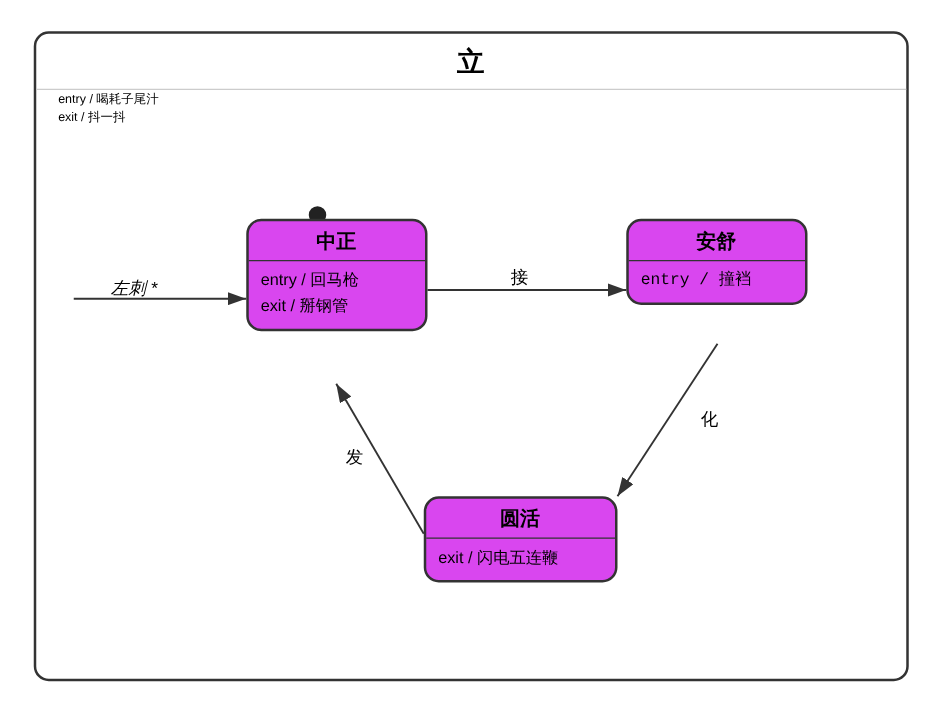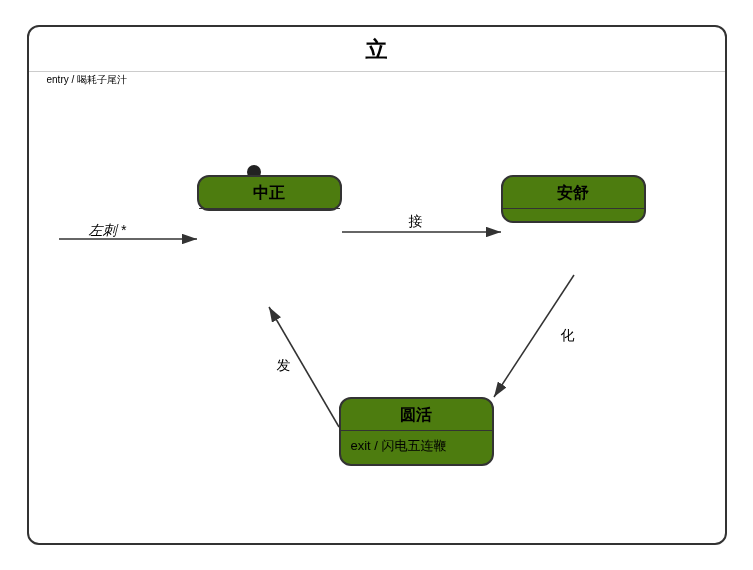--- a/index.html
+++ b/index.html
@@ -32,21 +32,21 @@
       top: 45px;
       left: 18px;
       font-size: 10px;
       line-height: 1.5;
     }
     
     .state-box {
       position: absolute;
       border: 2px solid #333;
       border-radius: 12px;
-      background: #4d7c0f;
+      background: #d946ef;
       text-align: center;
     }
     .state-name {
       font-weight: bold;
       font-size: 16px;
       padding: 6px 10px 4px 10px;
       border-bottom: 1px solid #333;
     }
     .state-body {
       font-size: 13px;
@@ -98,20 +98,21 @@
     }
   </style>
 </head>
 <body>
 
 <div class="diagram-container">
   <div class="diagram-title">立</div>
 
   <div class="outer-labels">
     <div>entry / 喝耗子尾汁</div>
+    <div>exit / 抖一抖</div>
   </div>
 
   <div class="initial-dot"></div>
 
   <svg class="arrows-svg">
 
     <defs>
       <marker id="arrowhead" markerWidth="10" markerHeight="7" refX="10" refY="3.5" orient="auto">
         <polygon points="0 0, 10 3.5, 0 7" fill="#333"></polygon>
       </marker>
@@ -128,25 +129,30 @@
     <line x1="310" y1="400" x2="240" y2="280" stroke="#333" stroke-width="1.5" marker-end="url(#arrowhead)"></line>
   </svg>
 
   <div class="arrow-label" style="left:60px; top:195px;font-style:italic;">左刺 *</div>
   <div class="arrow-label" style="left:380px; top:186px;">接</div>
   <div class="arrow-label" style="left:248px; top:330px;">发</div>
   <div class="arrow-label" style="left:532px; top:300px;">化</div>
 
   <div class="state-box state-zhongzheng">
     <div class="state-name">中正</div>
+    <div class="state-body">
+      <div>entry / 回马枪</div>
+      <div>exit / 掰钢管</div>
+    </div>
   </div>
 
   <div class="state-box state-anshu">
     <div class="state-name">安舒</div>
     <div class="state-body">
+      <div>entry / 撞裆</div>
     </div>
   </div>
 
   <div class="state-box state-yuanhuo">
     <div class="state-name">圆活</div>
     <div class="state-body">
       <div>exit / 闪电五连鞭</div>
     </div>
   </div>
 </div>

